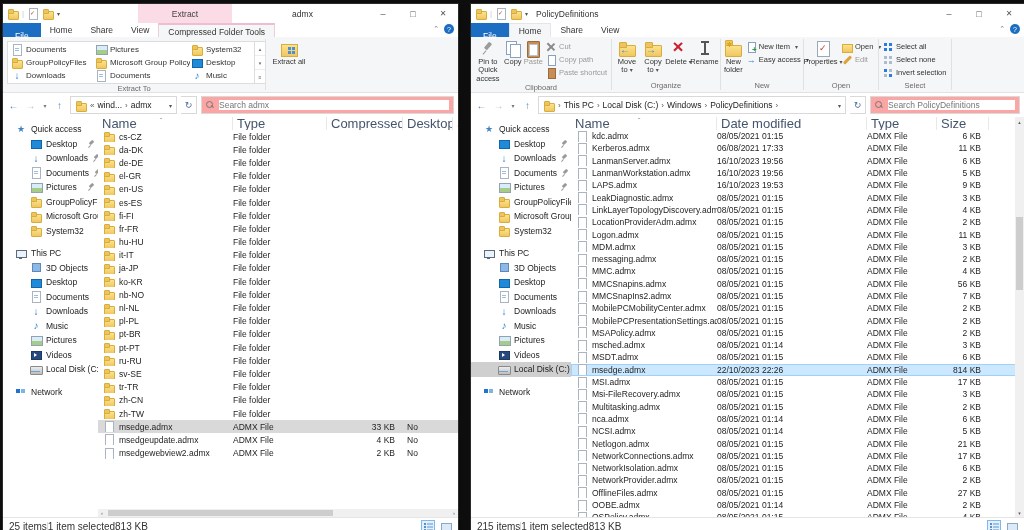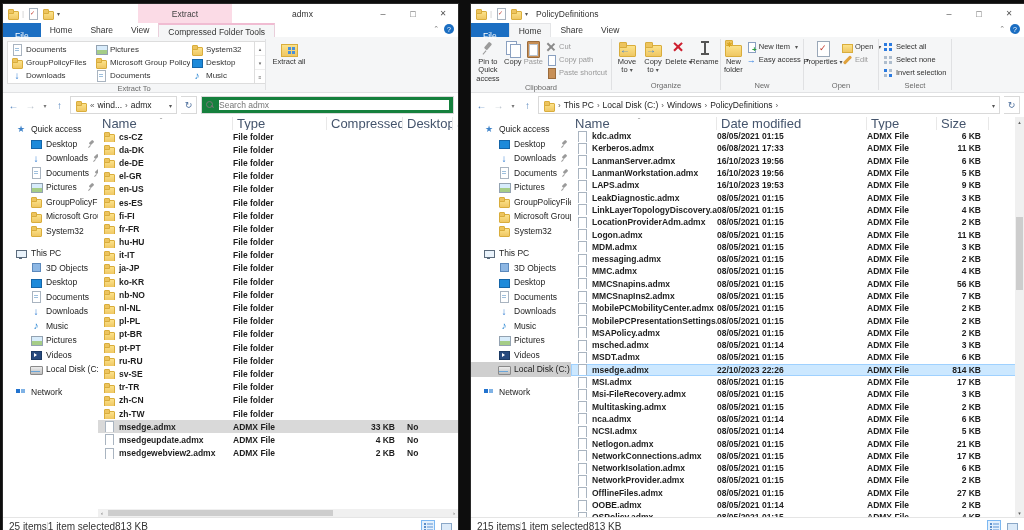--- a/index.html
+++ b/index.html
@@ -88,21 +88,21 @@
   
   .addrbar { height:24px; flex:none; display:flex; align-items:center; padding:0 4px; gap:4px; background:#fff; }
   .navbtn { font-size:10px; color:#4d7fba; width:13px; text-align:center; flex:none; }
   .navbtn.dis { color:#b9c2cc; }
   .navbtn.sm { font-size:6px; width:8px; color:#777; }
   .addrbox { flex:1; height:18px; border:1px solid #d9d9d9; display:flex; align-items:center; font-size:8.5px; padding:0 4px; gap:3px; min-width:0; overflow:hidden; }
   .addrbox .crumb { white-space:nowrap; color:#222; }
   .addrbox .sep { color:#555; font-size:8px; }
   .addr-caret { margin-left:auto; font-size:6px; color:#555; }
   .refbtn { width:16px; height:18px; border:1px solid #d9d9d9; border-left:none; display:flex; align-items:center; justify-content:center; font-size:9px; color:#4d6f9d; flex:none; }
-  .searchbox { height:18px; border:1px solid #d9d9d9; display:flex; align-items:center; padding:0 4px; gap:4px; flex:none; background:#15803d; }
+  .searchbox { height:18px; border:1px solid #d9d9d9; display:flex; align-items:center; padding:0 4px; gap:4px; flex:none; background:#fca5a5; }
   .win-left  .searchbox { width:253px; }
   .win-right .searchbox { width:150px; }
   .mag { width:9px; height:9px; position:relative; flex:none; }
   .mag::before { content:""; position:absolute; left:0; top:0; width:5px; height:5px; border:1px solid #777; border-radius:50%; }
   .mag::after  { content:""; position:absolute; left:5px; top:5px; width:3px; height:1px; background:#777; transform:rotate(45deg); }
   .searchbox input { border:none; outline:none; font-size:8.5px; width:100%; font-family:inherit; color:#222; }
   .searchbox input::placeholder { color:#767676; }
 
   
   .content { flex:1; display:flex; min-height:0; position:relative; }
@@ -113,21 +113,21 @@
   .sideitem.gap { margin-top:8px; }
   .sideitem.selected { background:#cfcfcf; }
   .pin-col { width:8px; height:8px; margin-left:auto; margin-right:3px; position:relative; flex:none; }
   .pin-col.pinmark::before { content:""; position:absolute; left:3px; top:0; width:3px; height:5px; background:#9a9a9a; border-radius:1px; transform:rotate(45deg); }
   .pin-col.pinmark::after  { content:""; position:absolute; left:2px; top:5px; width:1px; height:3px; background:#9a9a9a; transform:rotate(45deg); }
 
   .listpane { flex:1; display:flex; flex-direction:column; min-width:0; position:relative; overflow:hidden; }
   .cols { display:flex; height:13px; flex:none; font-size:13px; color:#44546c; align-items:center; }
   .colh { border-right:1px solid #e8e8e8; padding-left:4px; height:100%; line-height:13px; white-space:nowrap; overflow:hidden; flex:none; position:relative; }
   .col-sorted::after { content:"ˆ"; position:absolute; left:46%; top:-3px; font-size:8px; color:#888; }
-  .rows { flex:1; overflow:hidden;font-weight:bold; }
+  .rows { flex:1; overflow:hidden; }
   .row { display:flex; align-items:center; font-size:8.5px; color:#1e1e1e; }
   .win-left  .row { height:13.2px; } .win-right .row { height:12.3px; }
   .win-left  .row.selected { background:#d9d9d9; }
   .win-right .row.selected { background:#cce8ff; box-shadow:inset 0 0 0 1px #9fd1ff; }
   .cell { white-space:nowrap; overflow:hidden; flex:none; }
   .cell-name { display:flex; align-items:center; gap:4px; padding-left:5px; }
   .cell-r { text-align:right; padding-right:8px; }
   .wl-name{width:135px;} .wl-type{width:94px;} .wl-size{width:76px;} .wl-pwd{width:50px; padding-left:4px;} .wl-s{width:40px;}
   .wr-name{width:146px;} .wr-date{width:150px;} .wr-type{width:70px;} .wr-size{width:52px;}
 
@@ -868,20 +868,24 @@
           <span class="crumb">Local Disk (C:)</span>
           <span class="sep">›</span>
           <span class="crumb">Windows</span>
           <span class="sep">›</span>
           <span class="crumb">PolicyDefinitions</span>
           <span class="sep">›</span>
         </span>
       <span class="addr-caret">▾</span>
     </div>
     <span class="refbtn">↻</span>
+    <div class="searchbox">
+      <span class="mag"></span>
+      <input type="text" placeholder="Search PolicyDefinitions" style="">
+    </div>
   </div>
 
   <div class="content">
     <div class="sidebar">
 
         <div class="sideitem root">
           <span class="ico qa"></span>
           <span>Quick access</span>
           <span class="pin-col"></span>
         </div>

